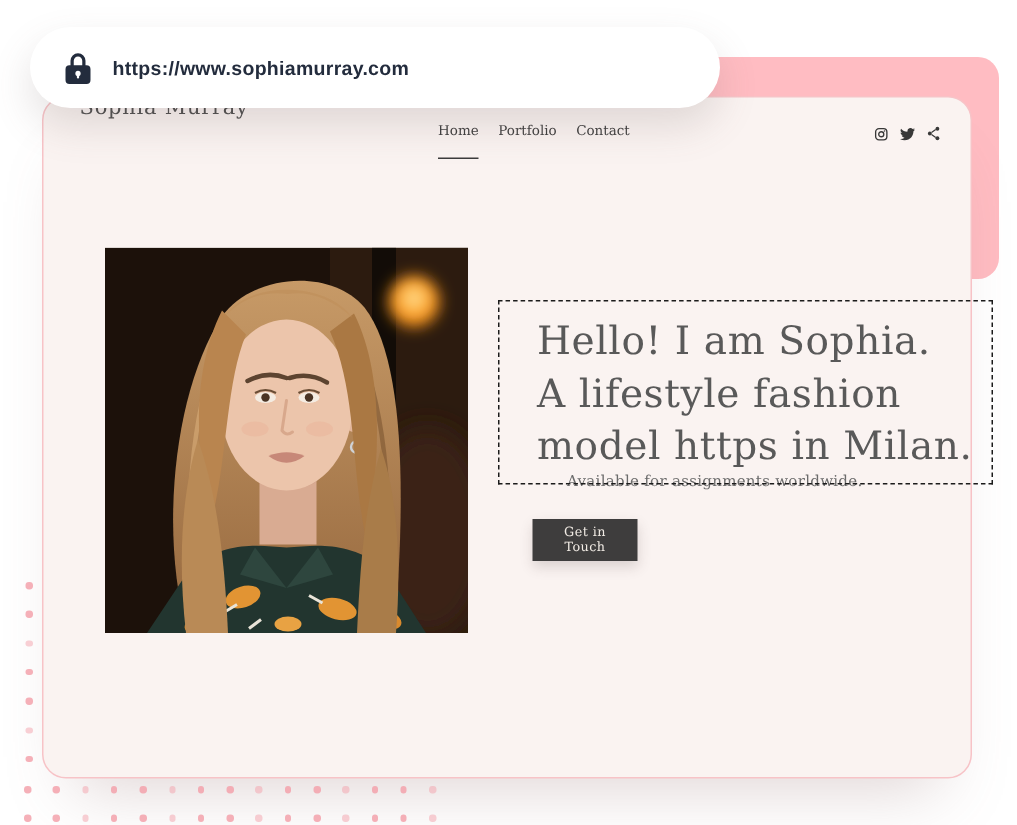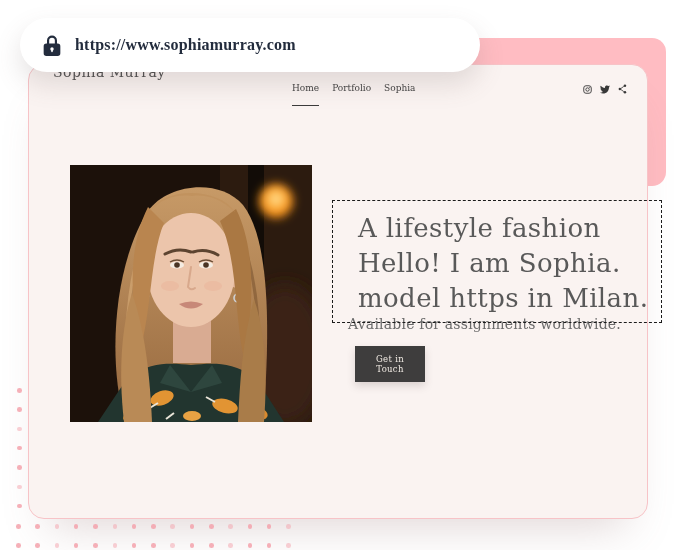--- a/index.html
+++ b/index.html
@@ -19,21 +19,21 @@
     box-shadow:0 28px 42px -22px rgba(140,100,100,.28);
   }
   
   .addressbar{
     position:absolute;left:20px;top:18px;width:460px;height:54px;
     background:#ffffff;border-radius:27px;z-index:10;
     box-shadow:0 12px 26px rgba(110,95,95,.18);
     display:flex;align-items:center;padding-left:22px;box-sizing:border-box;gap:13px;
   }
   .url{
-    font-family:Liberation Serif, serif;font-weight:bold;font-size:16px;
+    font-family:Liberation Sans, sans-serif;font-weight:bold;font-size:13px;
     color:#232c3d;letter-spacing:.2px;
   }
   .lock{width:20px;height:23px;display:block;}
   
   .logo{
     position:absolute;left:53px;top:64px;font-size:14px;color:#4e4e4e;
     letter-spacing:.5px;z-index:3;
   }
   .nav{
     position:absolute;left:292px;top:83px;display:flex;gap:13px;z-index:3;
@@ -54,25 +54,25 @@
   
   .dashedbox{
     position:absolute;left:332px;top:200px;width:330px;height:123px;
     border:1.6px dashed #1b1b1b;z-index:5;box-sizing:border-box;
   }
   .heading{
     margin:10px 0 0 25px;font-size:26px;line-height:35px;color:#595959;
     letter-spacing:.4px;
   }
   .subtitle{
-    position:absolute;left:348px;top:316px;font-size:14px;color:#6b6b6b;
+    position:absolute;left:378px;top:316px;font-size:10px;color:#6b6b6b;
     z-index:4;letter-spacing:.2px;
   }
   .cta{
-    position:absolute;left:355px;top:346px;width:70px;height:36px;
+    position:absolute;left:355px;top:346px;width:70px;height:28px;
     background:#3e3d3d;color:#f1ebe4;border:none;z-index:3;
     font-family:"DejaVu Serif",serif;font-size:8.5px;letter-spacing:.3px;
     display:flex;align-items:center;justify-content:center;cursor:pointer;
     box-shadow:0 4px 8px rgba(80,60,60,.18);
   }
   
   .dots i{position:absolute;width:4.6px;height:4.6px;border-radius:50%;
     background:#f3a2ac;opacity:.85;}
   .dots i:nth-child(3n){opacity:.5;}
   .dots-left{position:absolute;left:17px;top:388px;width:6px;height:130px;z-index:1;}
@@ -96,21 +96,21 @@
       </svg>
     </span>
     <span class="url">https://www.sophiamurray.com</span>
   </div>
 
   <div class="logo">Sophia Murray</div>
 
   <nav class="nav">
     <a href="#" class="active">Home</a>
     <a href="#">Portfolio</a>
-    <a href="#">Sophia</a>
+    <a href="#">Contact</a>
   </nav>
 
   <div class="socials">
     <span>
       <svg width="9" height="9" viewBox="0 0 24 24" fill="none" stroke="#383838" stroke-width="2.4">
         <rect x="2" y="2" width="20" height="20" rx="6"></rect>
         <circle cx="12" cy="12" r="4.5"></circle>
         <circle cx="17.8" cy="6.2" r="1.4" fill="#383838" stroke="none"></circle>
       </svg>
     </span>
@@ -194,22 +194,22 @@
       <ellipse cx="122" cy="251" rx="9" ry="5" fill="#e8a243"></ellipse>
       <path d="M78,244 l10,-6 M136,232 l9,5 M170,254 l8,-6 M104,248 l-8,6" stroke="#e9e4d8" stroke-width="2"></path>
 
       <path d="M54,257 C48,205 52,160 62,128 C76,168 80,215 82,257 Z" fill="#b98a56"></path>
       <path d="M194,257 C198,207 194,162 184,134 C172,176 170,218 168,257 Z" fill="#a97c49"></path>
     </svg>
   </div>
 
   <div class="dashedbox">
     <div class="heading">
+      <div>Hello! I am Sophia.</div>
       <div>A lifestyle fashion</div>
-      <div>Hello! I am Sophia.</div>
       <div>model https in Milan.</div>
     </div>
   </div>
 
   <div class="subtitle">Available for assignments worldwide.</div>
 
   <button class="cta">Get in Touch</button>
 
   <div class="dots dots-left">
       <i style="top: 0px; left: 0px;"></i>

